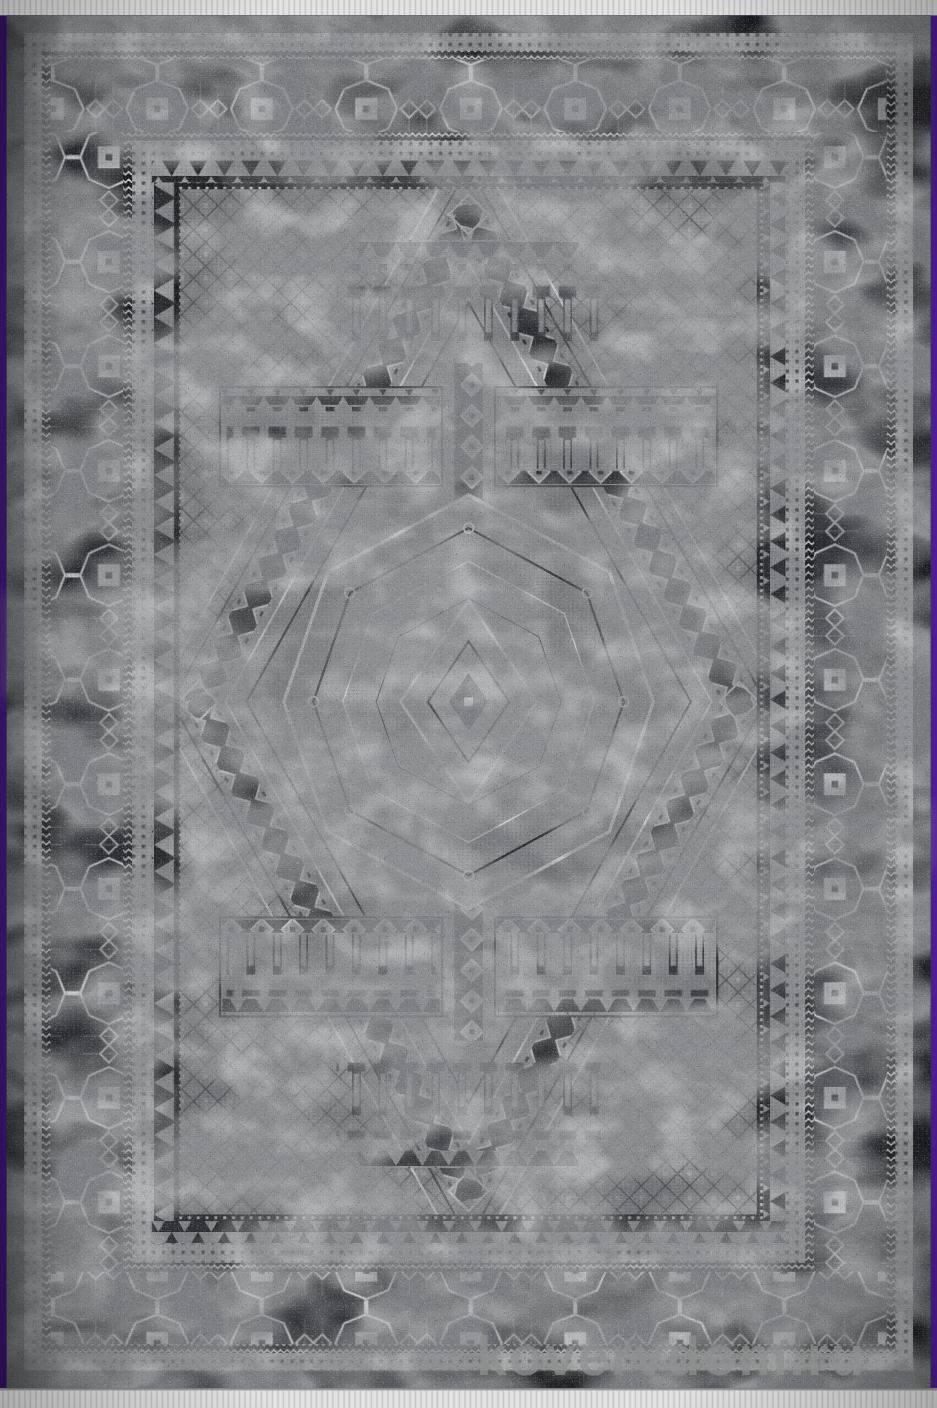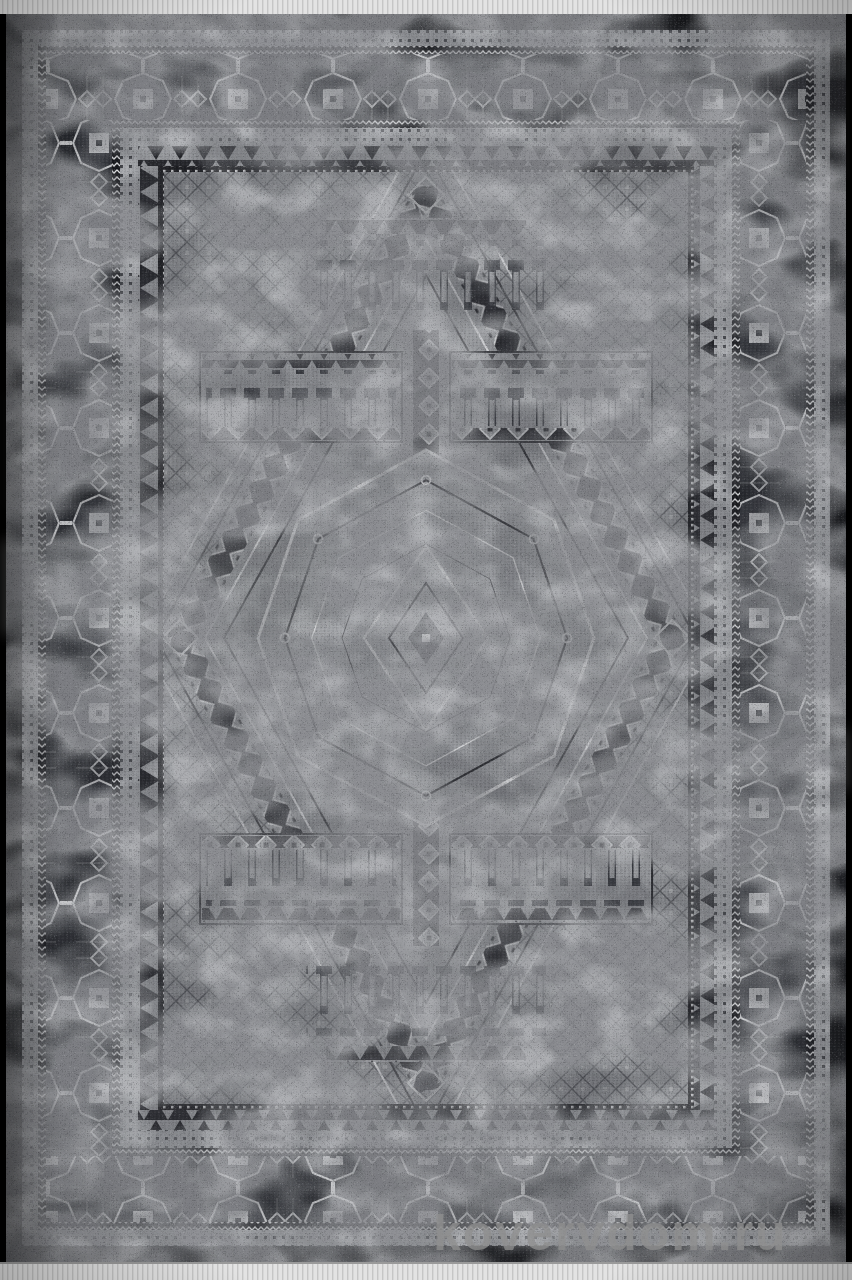--- a/index.html
+++ b/index.html
@@ -1,18 +1,18 @@
 <!DOCTYPE html>
 <html><head>
 <meta charset="utf-8">
 <style>
   html,body{margin:0;padding:0;background:#ffffff;}
   .photo{
     position:relative;width:852px;height:1280px;overflow:hidden;
-    background:#000000;font-family:"Liberation Sans",sans-serif;
+    background:#4c1d95;font-family:"Liberation Sans",sans-serif;
   }
   .photo svg{display:block;position:absolute;left:0;top:0;}
   .watermark{
     position:absolute;left:433px;top:1204px;width:460px;height:64px;
     font-family:"Liberation Sans",sans-serif;
     font-size:50px;font-weight:700;letter-spacing:2px;
     color:#8f8f8f;opacity:0.78;white-space:nowrap;
     -webkit-user-select:none;user-select:none;pointer-events:none;
   }
 </style>

